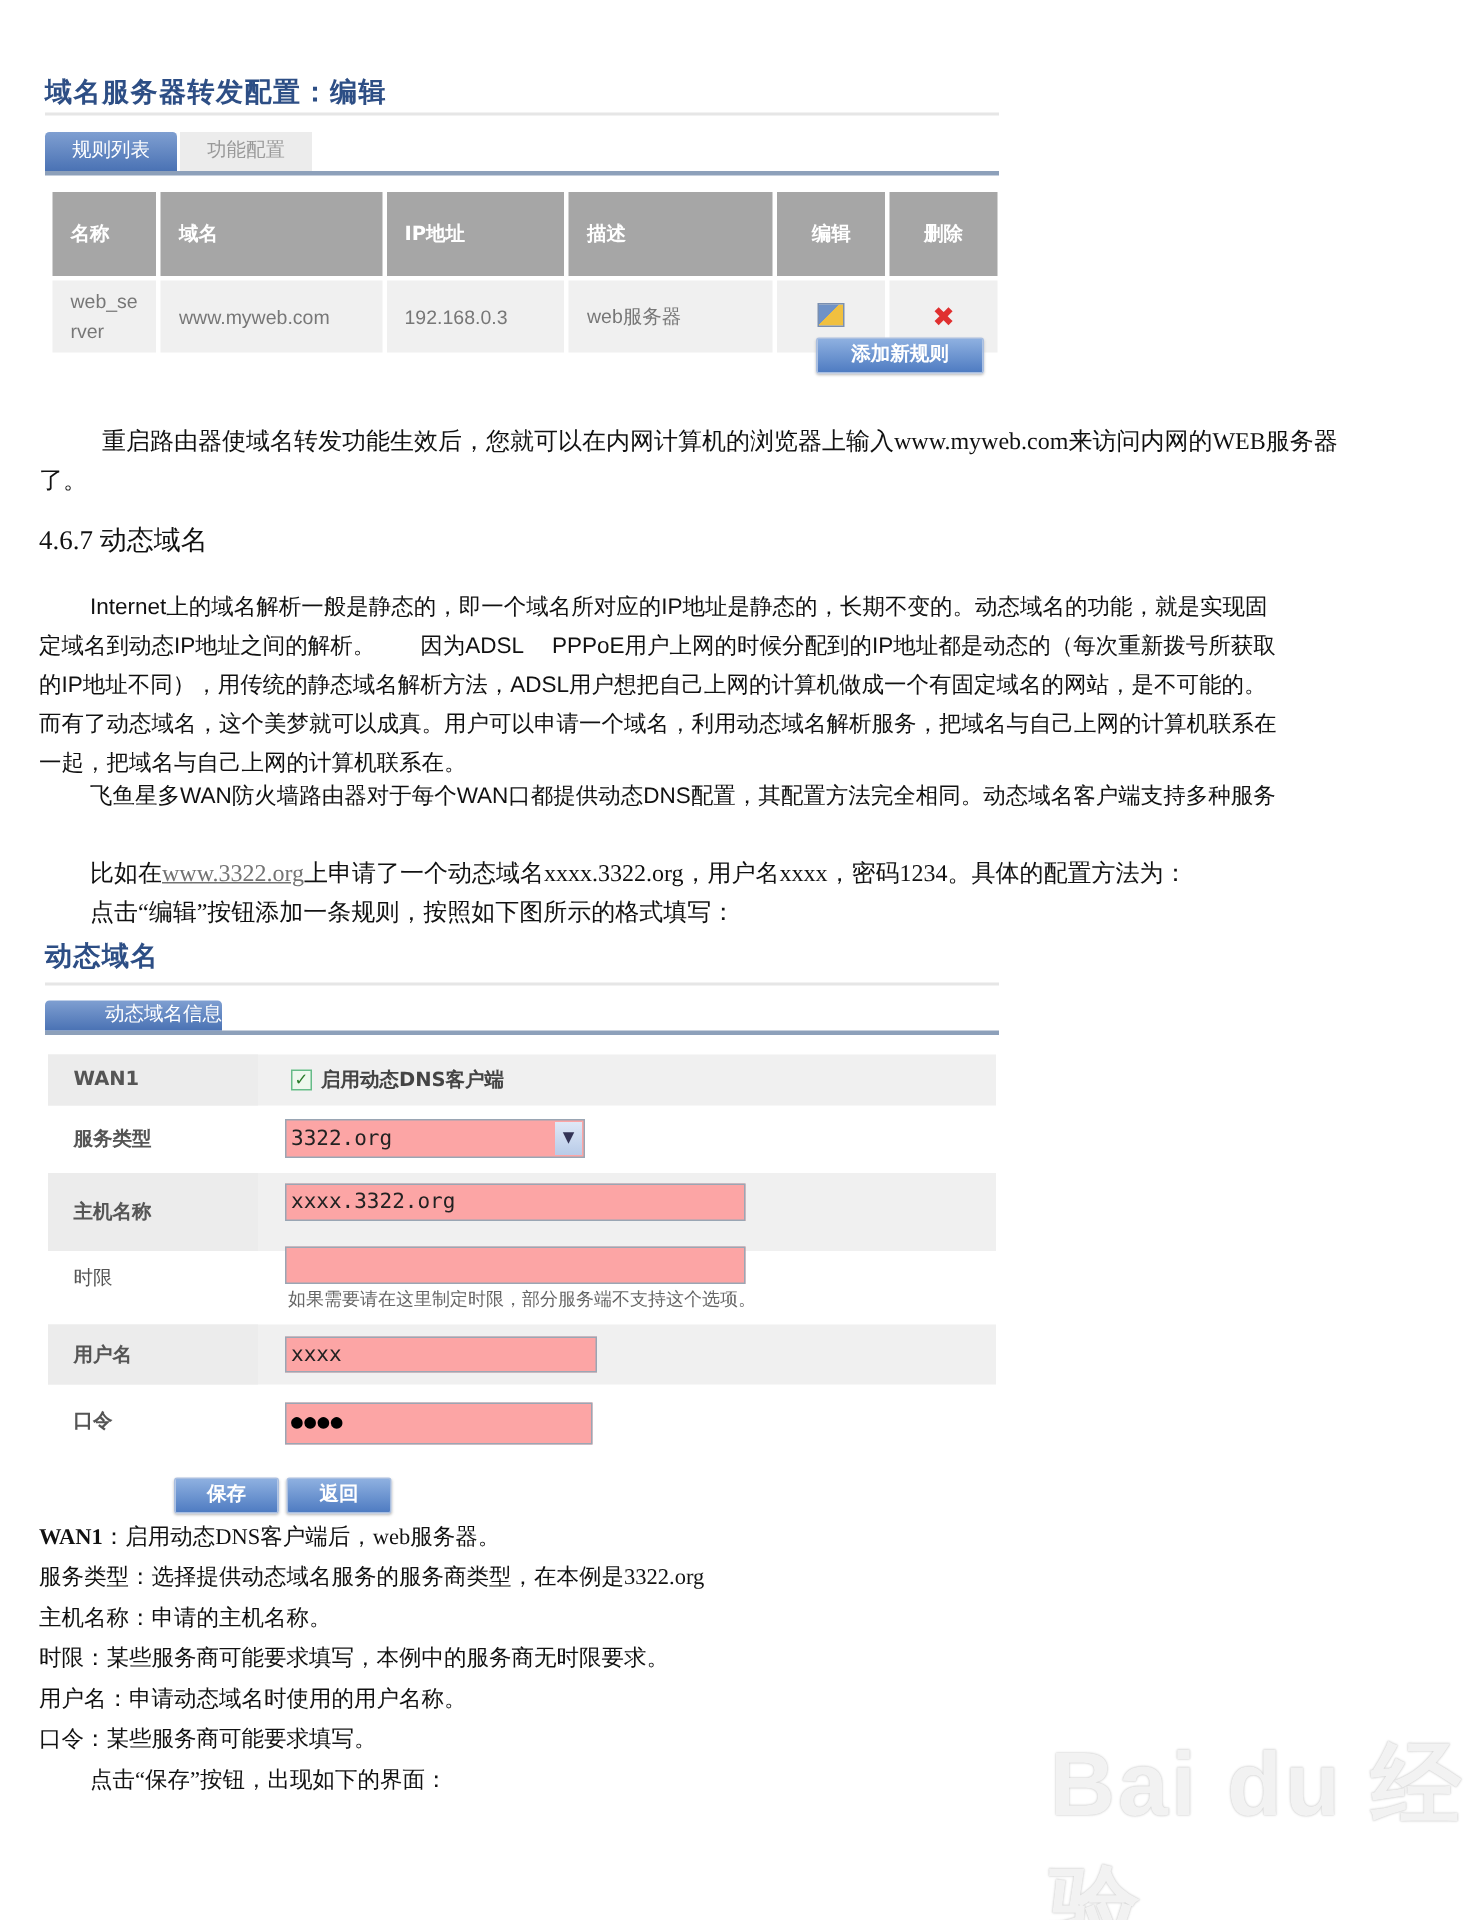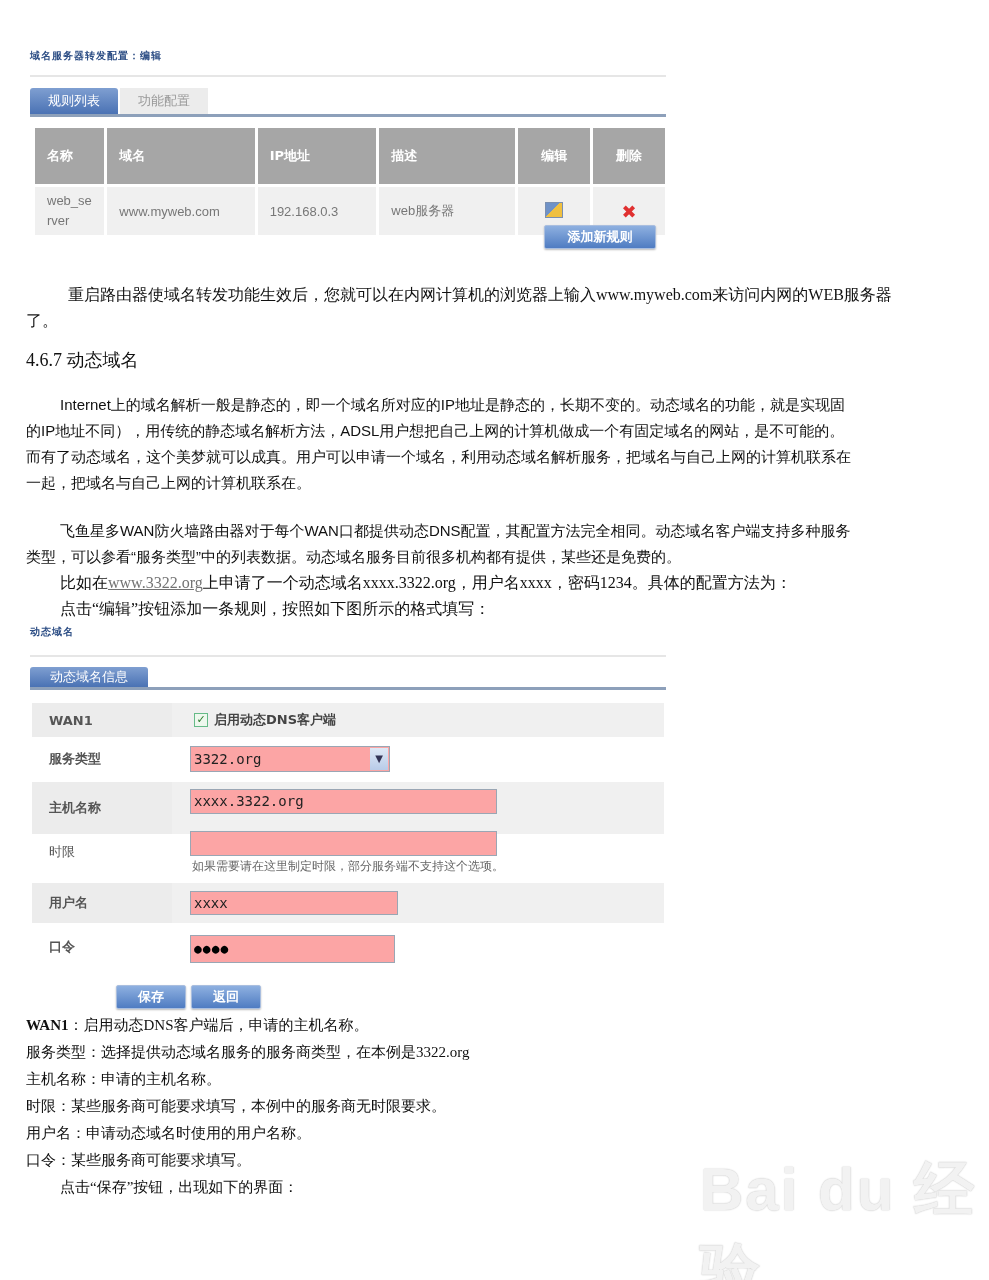--- a/index.html
+++ b/index.html
@@ -3,21 +3,21 @@
 <meta charset="utf-8">
 <style>
   html, body { margin:0; padding:0; background:#ffffff; }
   body { width:989px; height:1280px; position:relative; overflow:hidden;
          font-family:"Liberation Serif","DejaVu Serif",serif; color:#111; }
   .abs { position:absolute; }
 
   
   .shot1 { left:30px; top:45px; width:638px; height:210px; }
   .panel-title { position:absolute; left:0; top:4px; font-family:"DejaVu Sans",sans-serif;
-                 font-weight:bold; font-size:10px; color:#2d4e85; letter-spacing:1px; }
+                 font-weight:bold; font-size:18px; color:#2d4e85; letter-spacing:1px; }
   .title-rule { position:absolute; left:0; top:30px; width:636px; height:2px; background:#e6e6e6; }
   .tabs { position:absolute; left:0; top:43px; width:636px; height:26px; border-bottom:3px solid #8da0ba; }
   .tab { position:absolute; top:0; height:26px; line-height:26px; font-family:"DejaVu Sans",sans-serif;
          font-size:13px; text-align:center; cursor:pointer; }
   .tab.active { left:0; width:88px; background:linear-gradient(#7f9fd1,#4a72b4); color:#fff; border-radius:3px 3px 0 0; }
   .tab.inactive { left:90px; width:88px; background:#ececec; color:#999; }
   .tbl { position:absolute; left:2px; top:80px; border-collapse:separate; border-spacing:3px; }
   .tbl th { background:#a6a6a6; color:#fff; font-family:"DejaVu Sans",sans-serif; font-size:13px;
             font-weight:bold; text-align:left; height:32px; padding:0 12px; }
   .tbl th.c { text-align:center; padding:12px; }
@@ -32,21 +32,21 @@
 
   
   .p { position:absolute; left:26px; width:940px; font-size:16px; line-height:27px; }
   .sans { font-family:"Liberation Sans","DejaVu Sans",sans-serif; }
   .heading { position:absolute; left:26px; top:348px; font-size:18px; }
   .link { color:#737373; text-decoration:underline; }
 
   
   .shot2 { left:30px; top:625px; width:638px; height:390px; }
   .tab2 { position:absolute; left:0; top:42px; width:636px; height:20px; border-bottom:3px solid #8da0ba; }
-  .tab2 .tab.active { width:118px; height:20px; line-height:20px; font-size:13px; }
+  .tab2 .tab.active { width:118px; height:20px; line-height:20px; font-size:13px;text-align:right; }
   .row { position:absolute; left:2px; width:632px; }
   .row.gray { background:#f0f0f0; }
   .row .lab { position:absolute; left:0; top:0; width:140px; height:100%; font-family:"DejaVu Sans",sans-serif;
               font-size:13px; font-weight:bold; color:#555; }
   .row.gray .lab { background:#ececec; }
   .row .lab span { position:absolute; left:17px; top:50%; transform:translateY(-50%); }
   .row .lab.light { font-weight:normal; }
   .field { position:absolute; background:#fca5a5; border:1px solid #9aa6b4; font-family:"DejaVu Sans Mono",monospace;
            font-size:14px; color:#222; padding:0 3px; box-sizing:border-box; }
   .chk { position:absolute; left:162px; top:10px; width:12px; height:12px; border:1px solid #6b8; background:#eef8ee;
@@ -98,28 +98,28 @@
 
 <div class="p" style="top:281px;text-indent:42px;">
   <span>重启路由器使域名转发功能生效后，您就可以在内网计算机的浏览器上输入www.myweb.com来访问内网的WEB服务器</span><br>
 </div>
 <div class="p" style="top:307px;">了。</div>
 
 <div class="heading">4.6.7 动态域名</div>
 
 <div class="p sans" style="top:392px;font-size:15px;line-height:26px;">
   <div style="text-indent:34px">Internet上的域名解析一般是静态的，即一个域名所对应的IP地址是静态的，长期不变的。动态域名的功能，就是实现固</div>
+  <div>定域名到动态IP地址之间的解析。　　因为ADSL　 PPPoE用户上网的时候分配到的IP地址都是动态的（每次重新拨号所获取</div>
   <div>的IP地址不同），用传统的静态域名解析方法，ADSL用户想把自己上网的计算机做成一个有固定域名的网站，是不可能的。</div>
   <div>而有了动态域名，这个美梦就可以成真。用户可以申请一个域名，利用动态域名解析服务，把域名与自己上网的计算机联系在</div>
   <div>一起，把域名与自己上网的计算机联系在。</div>
 </div>
 
 <div class="p sans" style="top:518px;font-size:15px;line-height:26px;">
   <div style="text-indent:34px">飞鱼星多WAN防火墙路由器对于每个WAN口都提供动态DNS配置，其配置方法完全相同。动态域名客户端支持多种服务</div>
-  <div>类型，可以参看“服务类型”中的列表数据。动态域名服务目前很多机构都有提供，某些还是免费的。</div>
 </div>
 
 <div class="p" style="top:569px;text-indent:34px;">
   <span>比如在</span><span class="link">www.3322.org</span><span>上申请了一个动态域名xxxx.3322.org，用户名xxxx，密码1234。具体的配置方法为：</span>
 </div>
 
 <div class="p" style="top:595px;text-indent:34px;">点击“编辑”按钮添加一条规则，按照如下图所示的格式填写：</div>
 
 <div class="abs shot2">
   <div class="panel-title" style="top:0">动态域名</div>
@@ -173,21 +173,21 @@
         <span>口令</span>
       </div>
     <div class="field" style="left:158px;top:10px;width:205px;height:28px;line-height:26px;font-size:13px;letter-spacing:1px;color:#000;">●●●●</div>
   </div>
 
   <div class="btn-blue" style="left:86px;top:360px;width:68px;height:22px;line-height:22px;">保存</div>
   <div class="btn-blue" style="left:161px;top:360px;width:68px;height:22px;line-height:22px;">返回</div>
 </div>
 
 <div class="desc" style="top:1012px;">
-  <b>WAN1</b><span>：启用动态DNS客户端后，申请的主机名称。</span>
+  <b>WAN1</b><span>：启用动态DNS客户端后，web服务器。</span>
 </div>
 <div class="desc" style="top:1039px;">服务类型：选择提供动态域名服务的服务商类型，在本例是3322.org</div>
 <div class="desc" style="top:1066px;">主机名称：申请的主机名称。</div>
 <div class="desc" style="top:1093px;">时限：某些服务商可能要求填写，本例中的服务商无时限要求。</div>
 <div class="desc" style="top:1120px;">用户名：申请动态域名时使用的用户名称。</div>
 <div class="desc" style="top:1147px;">口令：某些服务商可能要求填写。</div>
 <div class="desc" style="top:1174px;left:60px;">点击“保存”按钮，出现如下的界面：</div>
 
 <div class="wm">
   <div class="big">Bai du 经验</div>

